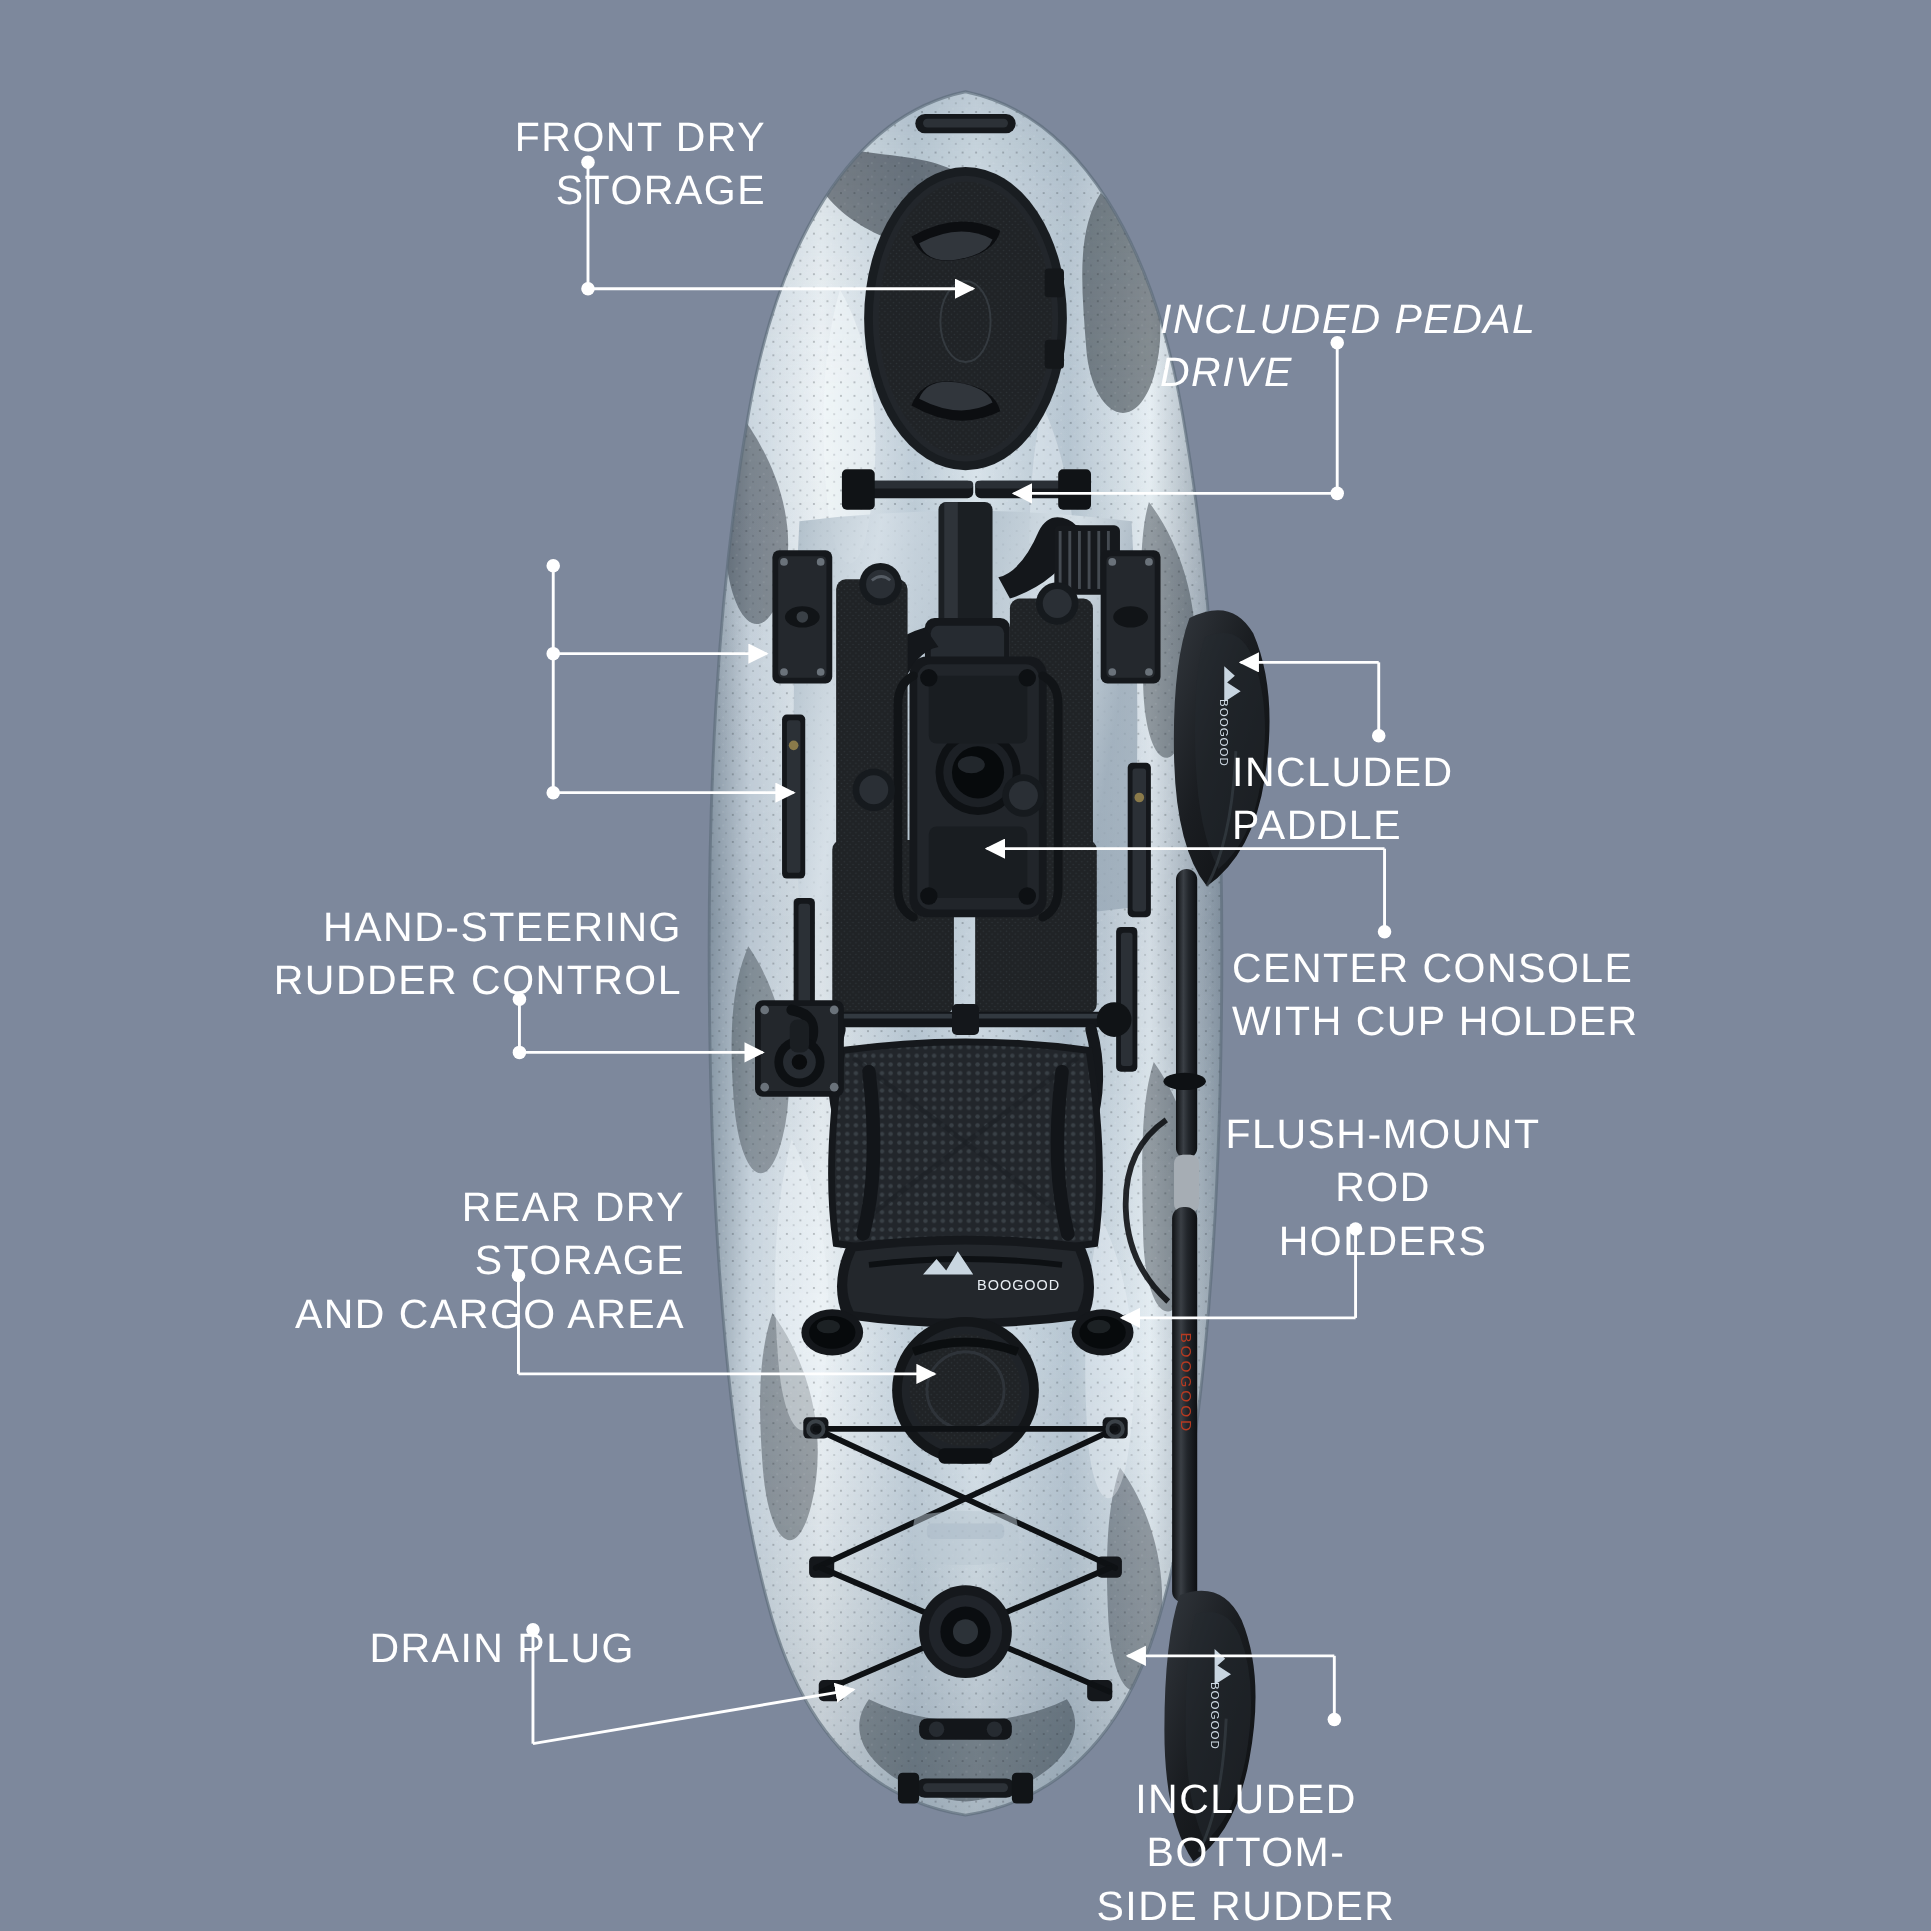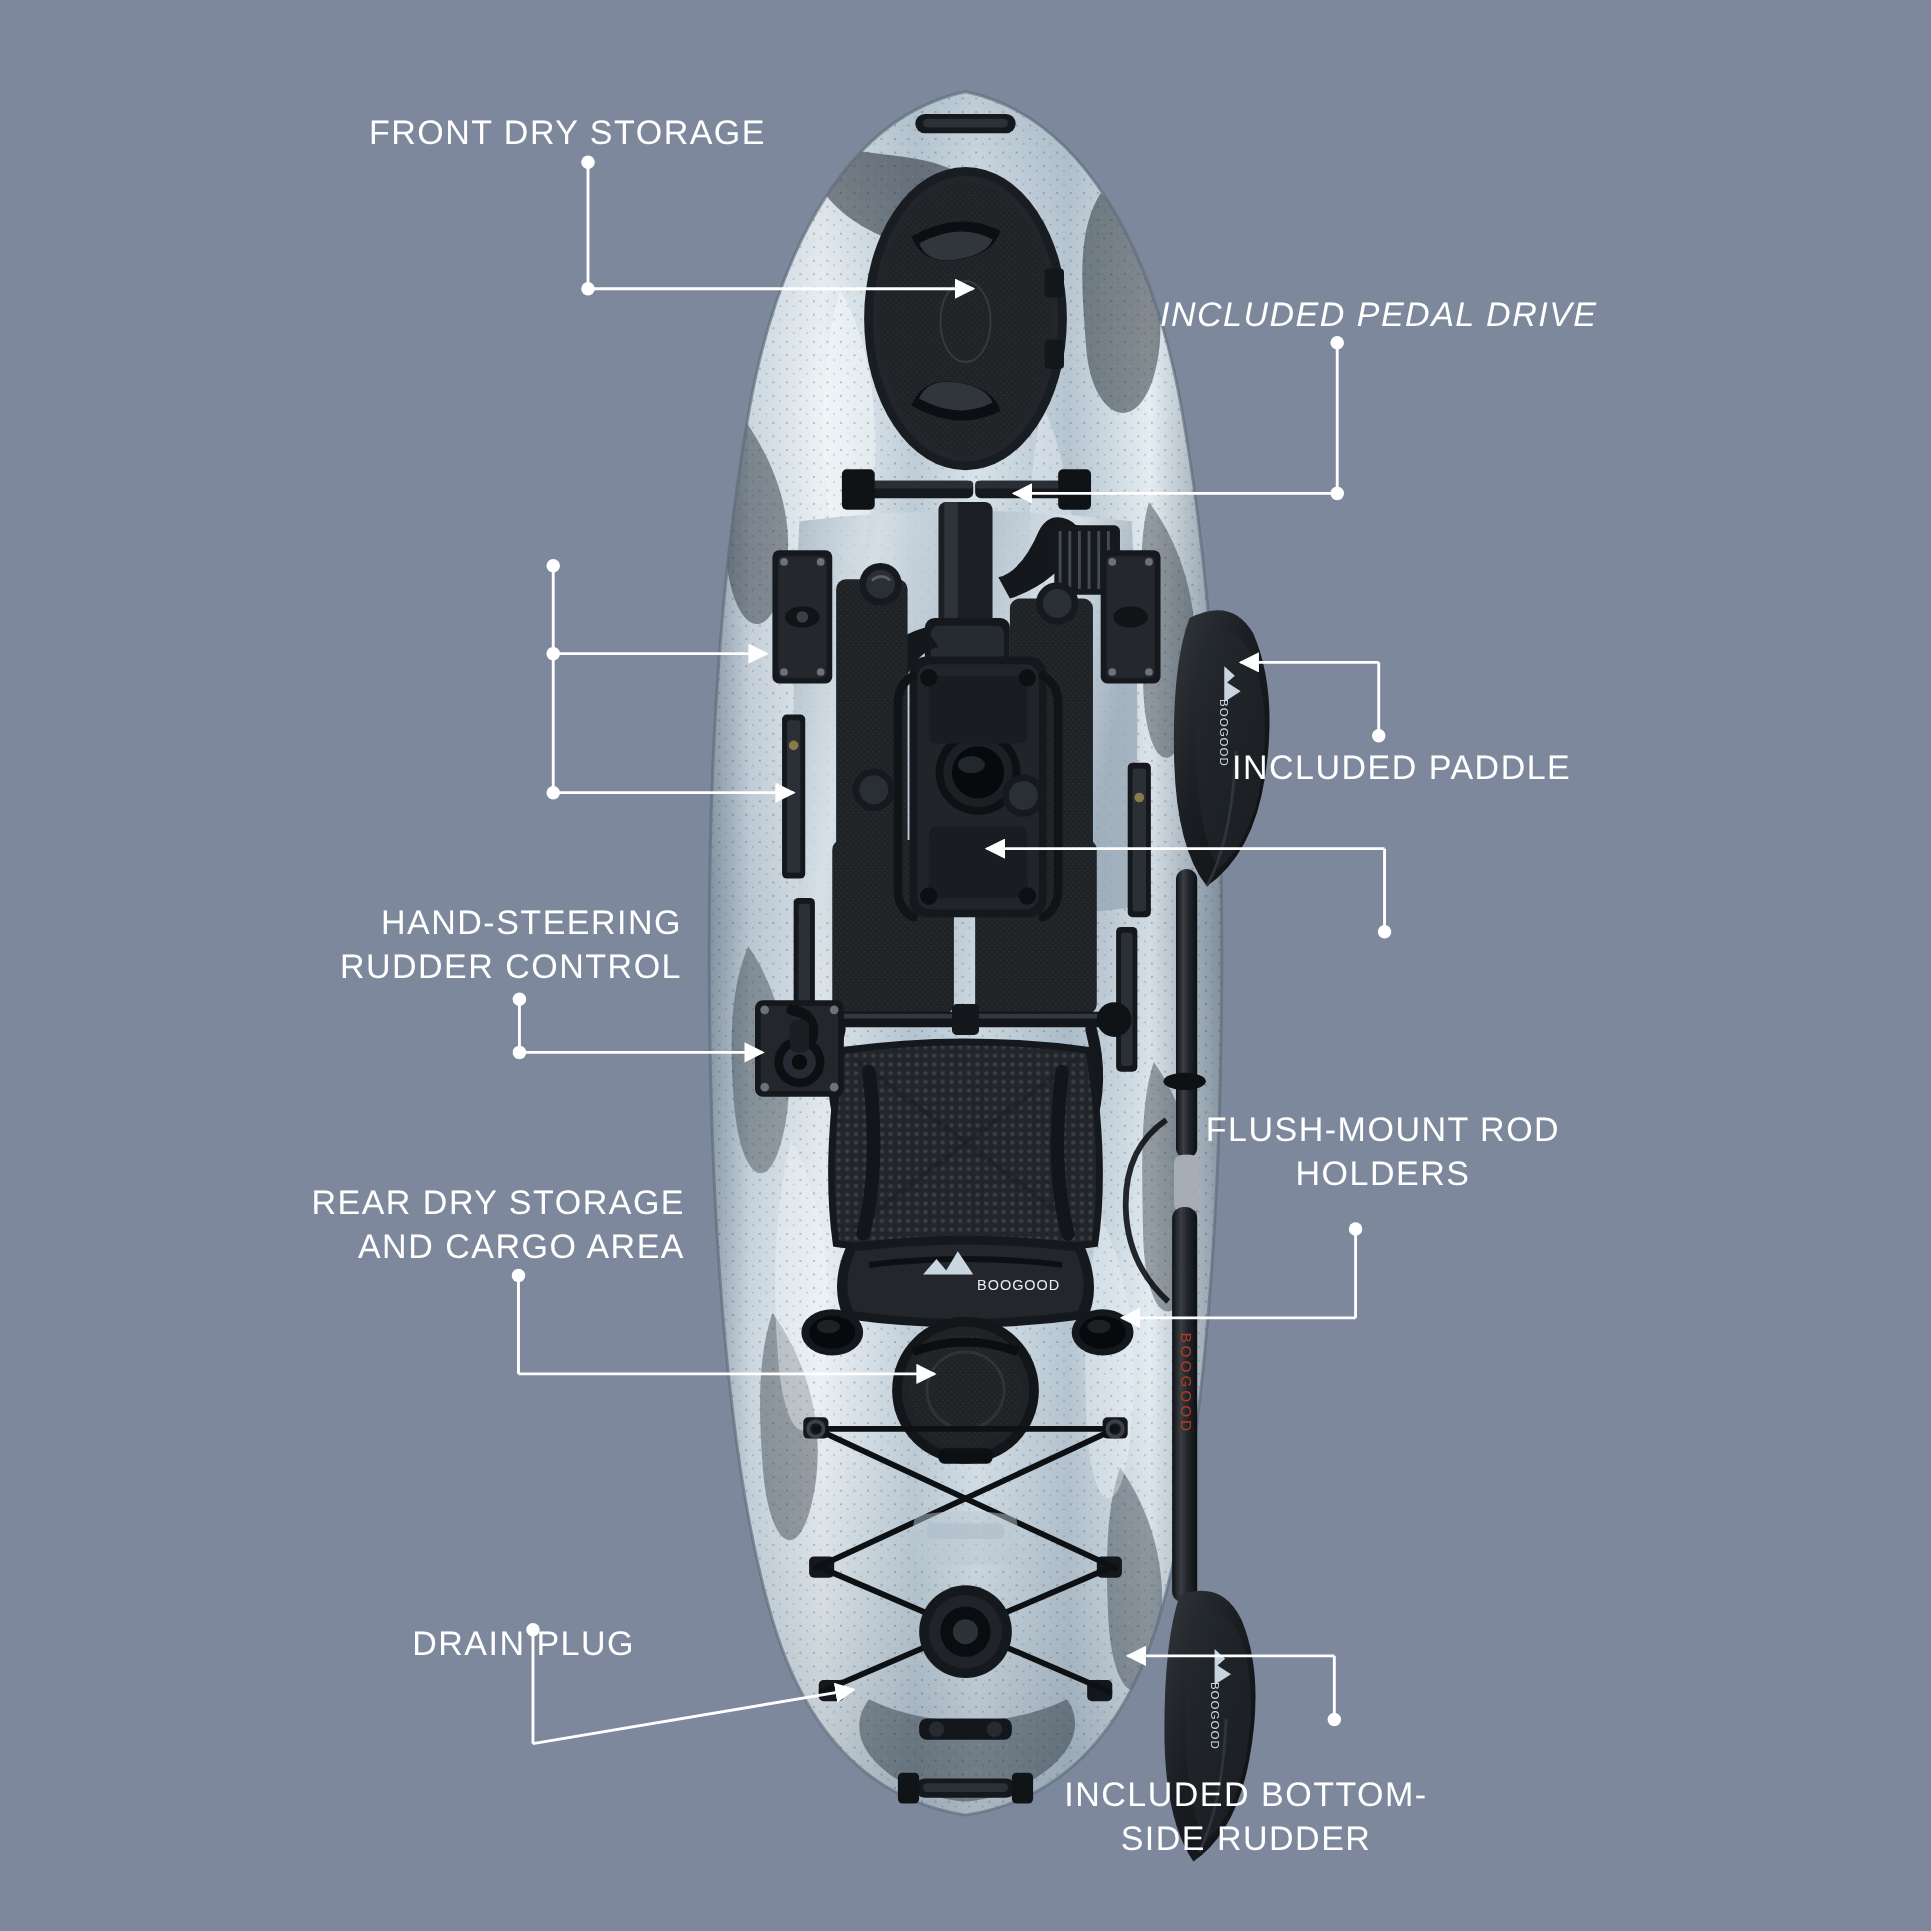--- a/index.html
+++ b/index.html
@@ -10,21 +10,21 @@
     position:relative;
   }
   #stage{position:absolute;inset:0;width:1931px;height:1931px;}
   .layer{position:absolute;inset:0;width:1931px;height:1931px;}
 
   
   .label{
     position:absolute;
     color:#ffffff;
     font-family:"Liberation Sans", sans-serif;
-    font-size:34px;
+    font-size:41px;
     font-weight:400;
     letter-spacing:1.5px;
     line-height:1.30;
     white-space:pre-line;
     text-rendering:geometricPrecision;
   }
   .label.r{text-align:right;}
   .label.l{text-align:left;}
   .label.c{text-align:center;}
 </style>
@@ -532,20 +532,22 @@
   <div class="label r" style="left:341px; top:111px; width:425px;">FRONT DRY STORAGE</div>
 
   <div class="label l" style="left:1160px; top:293px; width:454px;font-style:italic;">INCLUDED PEDAL DRIVE</div>
 
 
   <div class="label l" style="left:1232px; top:746px; width:386px;">INCLUDED PADDLE</div>
 
   <div class="label r" style="left:238px; top:901px; width:444px;">HAND-STEERING
 RUDDER CONTROL</div>
 
+  <div class="label l" style="left:1232px; top:942px; width:415px;">CENTER CONSOLE
+WITH CUP HOLDER</div>
 
   <div class="label c" style="left:1190px; top:1108px; width:386px;">FLUSH-MOUNT ROD
 HOLDERS</div>
 
   <div class="label r" style="left:241px; top:1181px; width:444px;">REAR DRY STORAGE
 AND CARGO AREA</div>
 
   <div class="label r" style="left:307px; top:1582px; width:328px;margin-top:40px;">DRAIN PLUG</div>
 
   <div class="label c" style="left:1043px; top:1728px; width:406px;margin-top:45px;">INCLUDED BOTTOM-

